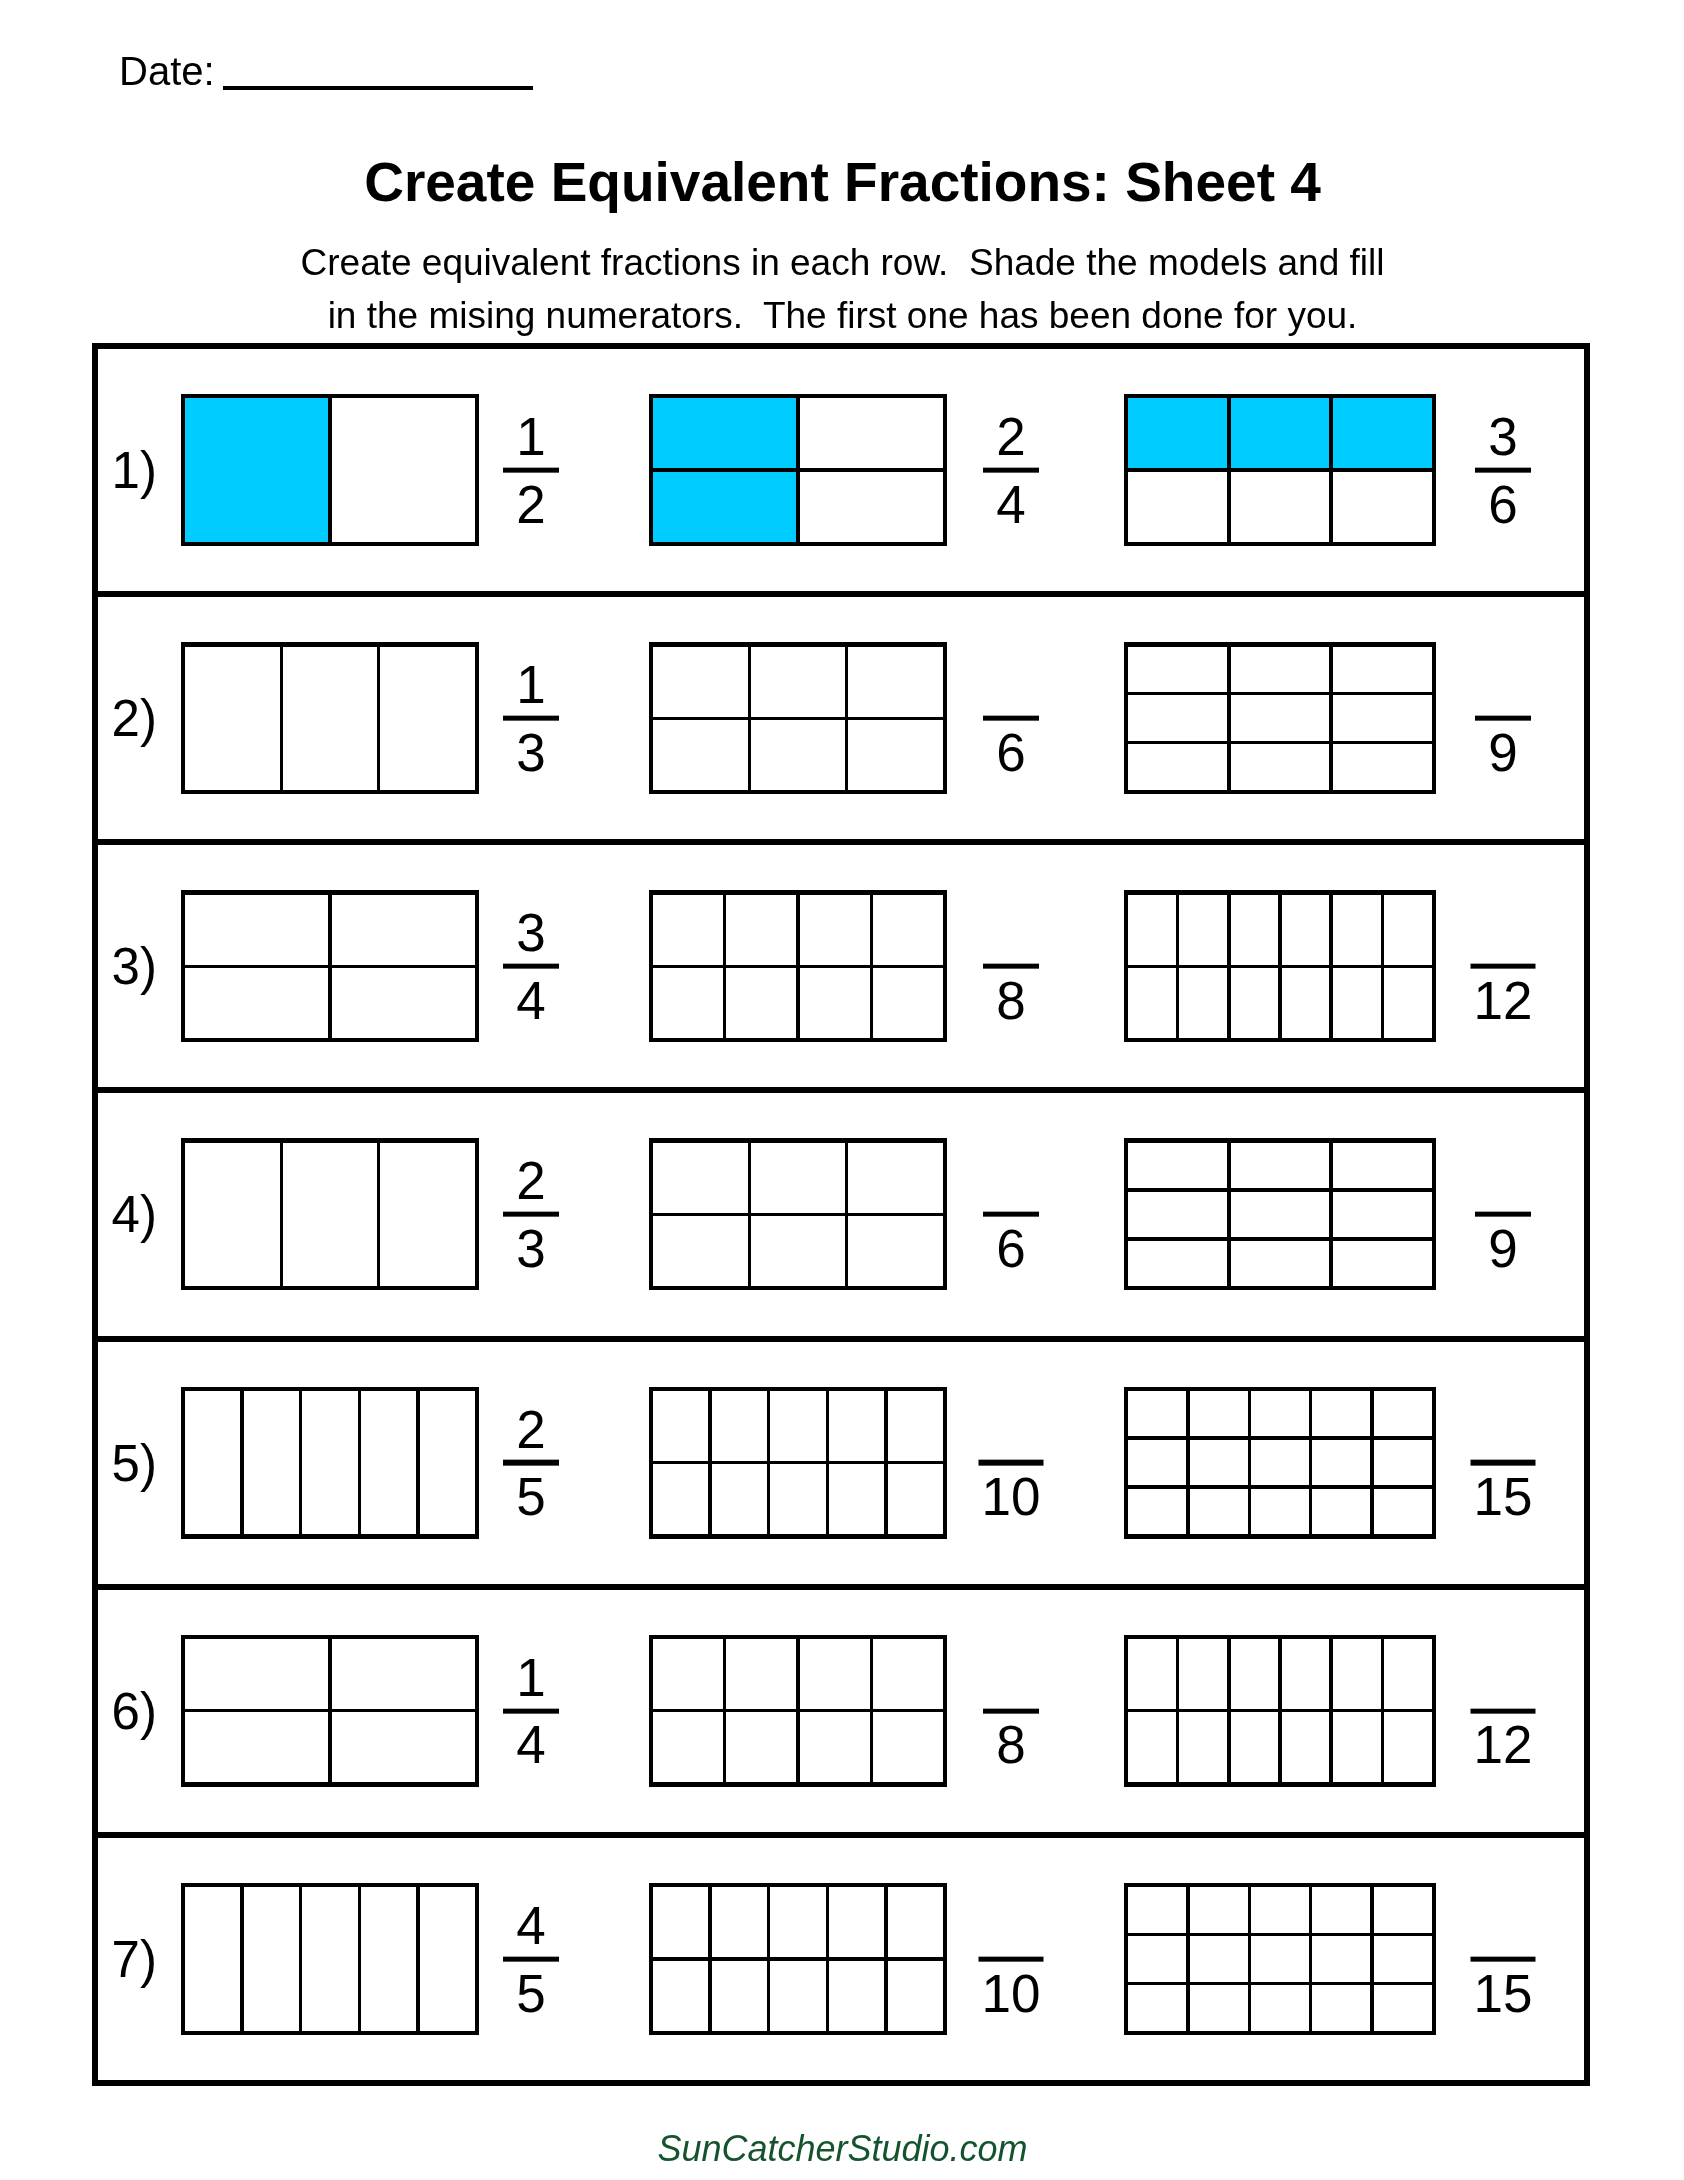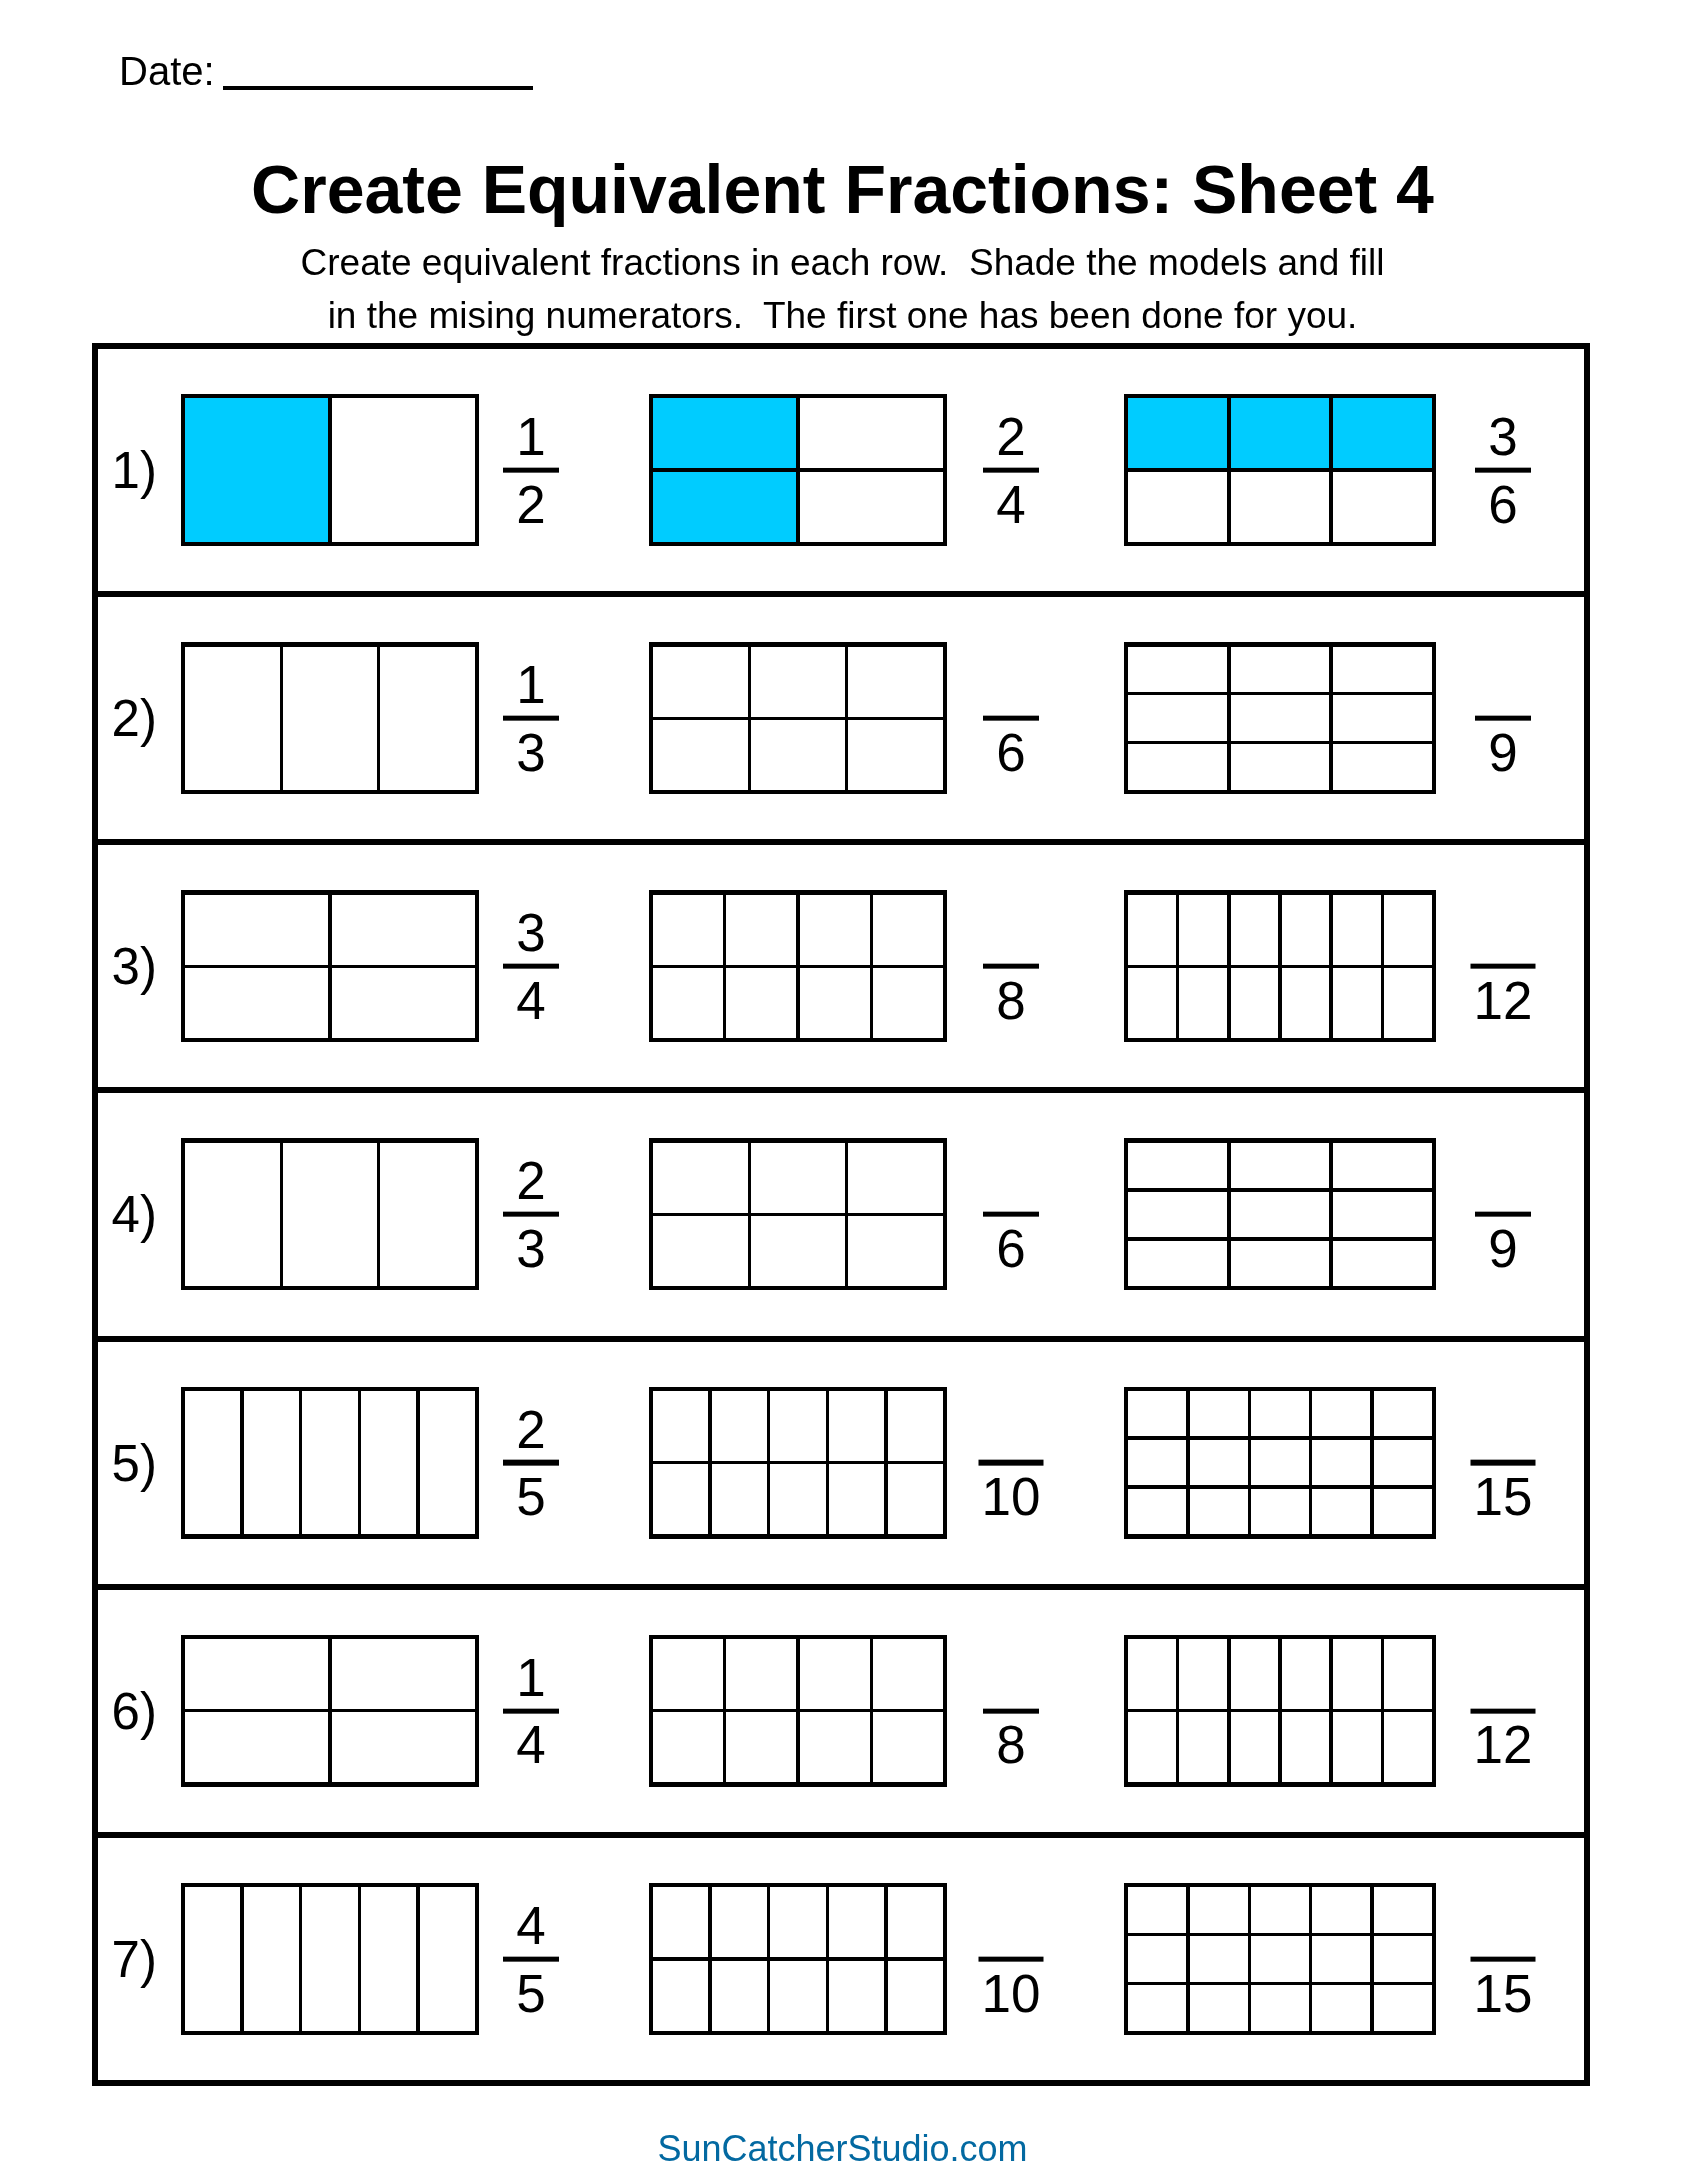--- a/index.html
+++ b/index.html
@@ -10,21 +10,21 @@
   
   .header-field { position:absolute; top:49px; display:flex; font-size:40px; }
   .header-field .field-label { line-height:1.1; }
   .blank-line { display:inline-block; border-bottom:4.3px solid #000; margin-left:8.5px; margin-bottom:3.4px; }
   .date-field { left:119px; }
   .date-field .blank-line { width:310px; }
   .name-field { left:952px; }
   .name-field .blank-line { width:525px; }
   
   .title { position:absolute; top:150px; left:0; width:100%; text-align:center;
-           font-size:68px; font-weight:bold; letter-spacing:0px; }
+           font-size:55px; font-weight:bold; letter-spacing:0px; }
   .instructions { position:absolute; top:237px; left:0; width:100%; text-align:center;
                   font-size:37px; line-height:1.43; }
   
   .worksheet-table {
     position:absolute; left:92px; top:343px; width:1498px; height:1743px;
     border:6.8px solid #000; box-sizing:border-box; display:flex; flex-direction:column;
     background:#fff;
   }
   .prob-row { flex:1 1 0; position:relative; border-bottom:6.8px solid #000; }
   .prob-row:last-child { border-bottom:none; }
@@ -40,21 +40,21 @@
   
   .fraction { position:absolute; top:50%; transform:translate(-50%,-50%);
               display:flex; flex-direction:column; align-items:center; }
   .f0 { left:433px; } .f1 { left:913px; } .f2 { left:1405px; }
   .frac-num, .frac-den { font-size:53px; line-height:1; height:49px;
                          display:flex; align-items:center; justify-content:center; min-width:37px; }
   .frac-bar { width:56px; height:5.1px; background:#000; margin:6.8px 0; }
   .frac-bar.wide { width:65px; }
   
   .footer { position:absolute; top:2128px; left:0; width:100%; text-align:center;
-            font-size:36px; color:#0369a1; }
+            font-size:36px; color:#14532d;font-style:italic; }
 </style>
 </head>
 <body>
 
 <div class="page">
 
   <div class="header-field date-field">
     <span class="field-label">Date:</span>
     <span class="blank-line"></span>
   </div>

